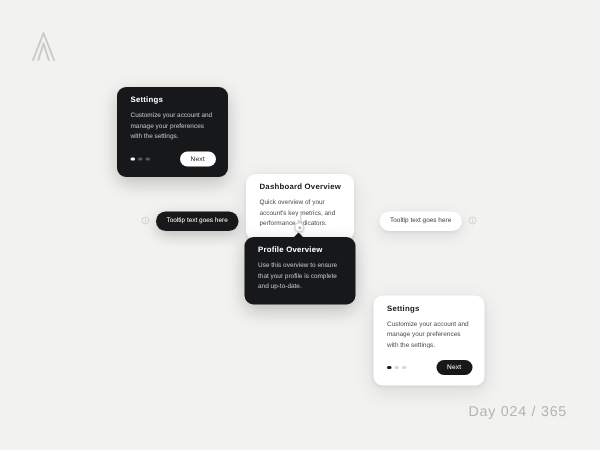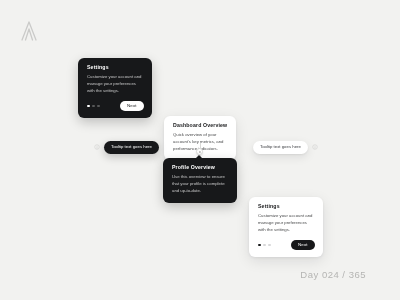--- a/index.html
+++ b/index.html
@@ -195,21 +195,21 @@
     top: 154.5px;
     width: 0; height: 0;
     border-left: 3px solid transparent;
     border-right: 3px solid transparent;
     border-bottom: 3.2px solid #17181a;
   }
 
   
   .day-counter {
     position: absolute;
-    right: 34px;
+    right: 22px;
     bottom: 20px;
     font-size: 9.5px;
     letter-spacing: .5px;
     color: #b5b5b3;
   }
 </style>
 </head>
 <body>
 
 <div class="canvas">

